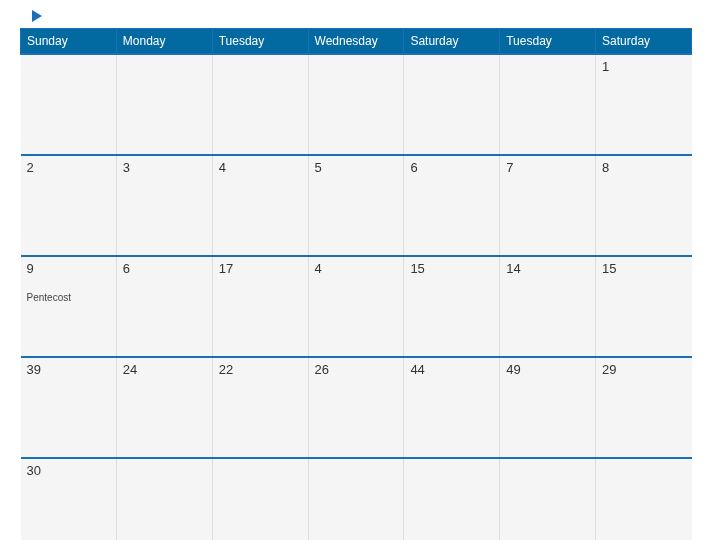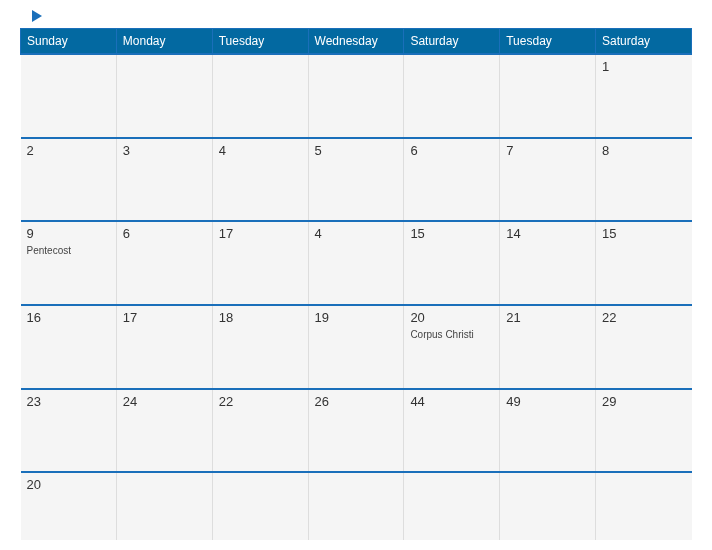--- a/index.html
+++ b/index.html
@@ -107,21 +107,21 @@
     .day-number {
       display: block;
       font-size: 13px;
       color: #333;
     }
 
     .holiday-name {
       display: block;
       font-size: 10px;
       color: #444;
-      margin-top: 4px;
+      margin-top: 16px;
     }
 
     .empty-cell {
       background: #f5f5f5;
     }
 
     
     .calendar tbody tr:last-child td {
       height: 55px;
     }
@@ -210,68 +210,44 @@
         </td>
         <td>
           <span class="day-number">14</span>
         </td>
         <td>
           <span class="day-number">15</span>
         </td>
       </tr>
       <tr>
         <td>
-          <span class="day-number">16</span>
-        </td>
-        <td>
-          <span class="day-number">17</span>
-        </td>
-        <td>
-          <span class="day-number">18</span>
-        </td>
-        <td>
-          <span class="day-number">19</span>
-        </td>
-        <td>
-          <span class="day-number">20</span>
-          <span class="holiday-name">Corpus Christi</span>
-        </td>
-        <td>
-          <span class="day-number">21</span>
+          <span class="day-number">39</span>
+        </td>
+        <td>
+          <span class="day-number">24</span>
         </td>
         <td>
           <span class="day-number">22</span>
         </td>
-      </tr>
-      <tr>
-        <td>
-          <span class="day-number">23</span>
-        </td>
-        <td>
-          <span class="day-number">24</span>
-        </td>
-        <td>
-          <span class="day-number">22</span>
-        </td>
         <td>
           <span class="day-number">26</span>
         </td>
         <td>
           <span class="day-number">44</span>
         </td>
         <td>
           <span class="day-number">49</span>
         </td>
         <td>
           <span class="day-number">29</span>
         </td>
       </tr>
       <tr>
         <td>
-          <span class="day-number">20</span>
+          <span class="day-number">30</span>
         </td>
         <td class="empty-cell"></td>
         <td class="empty-cell"></td>
         <td class="empty-cell"></td>
         <td class="empty-cell"></td>
         <td class="empty-cell"></td>
         <td class="empty-cell"></td>
       </tr>
     </tbody>
 </table>

